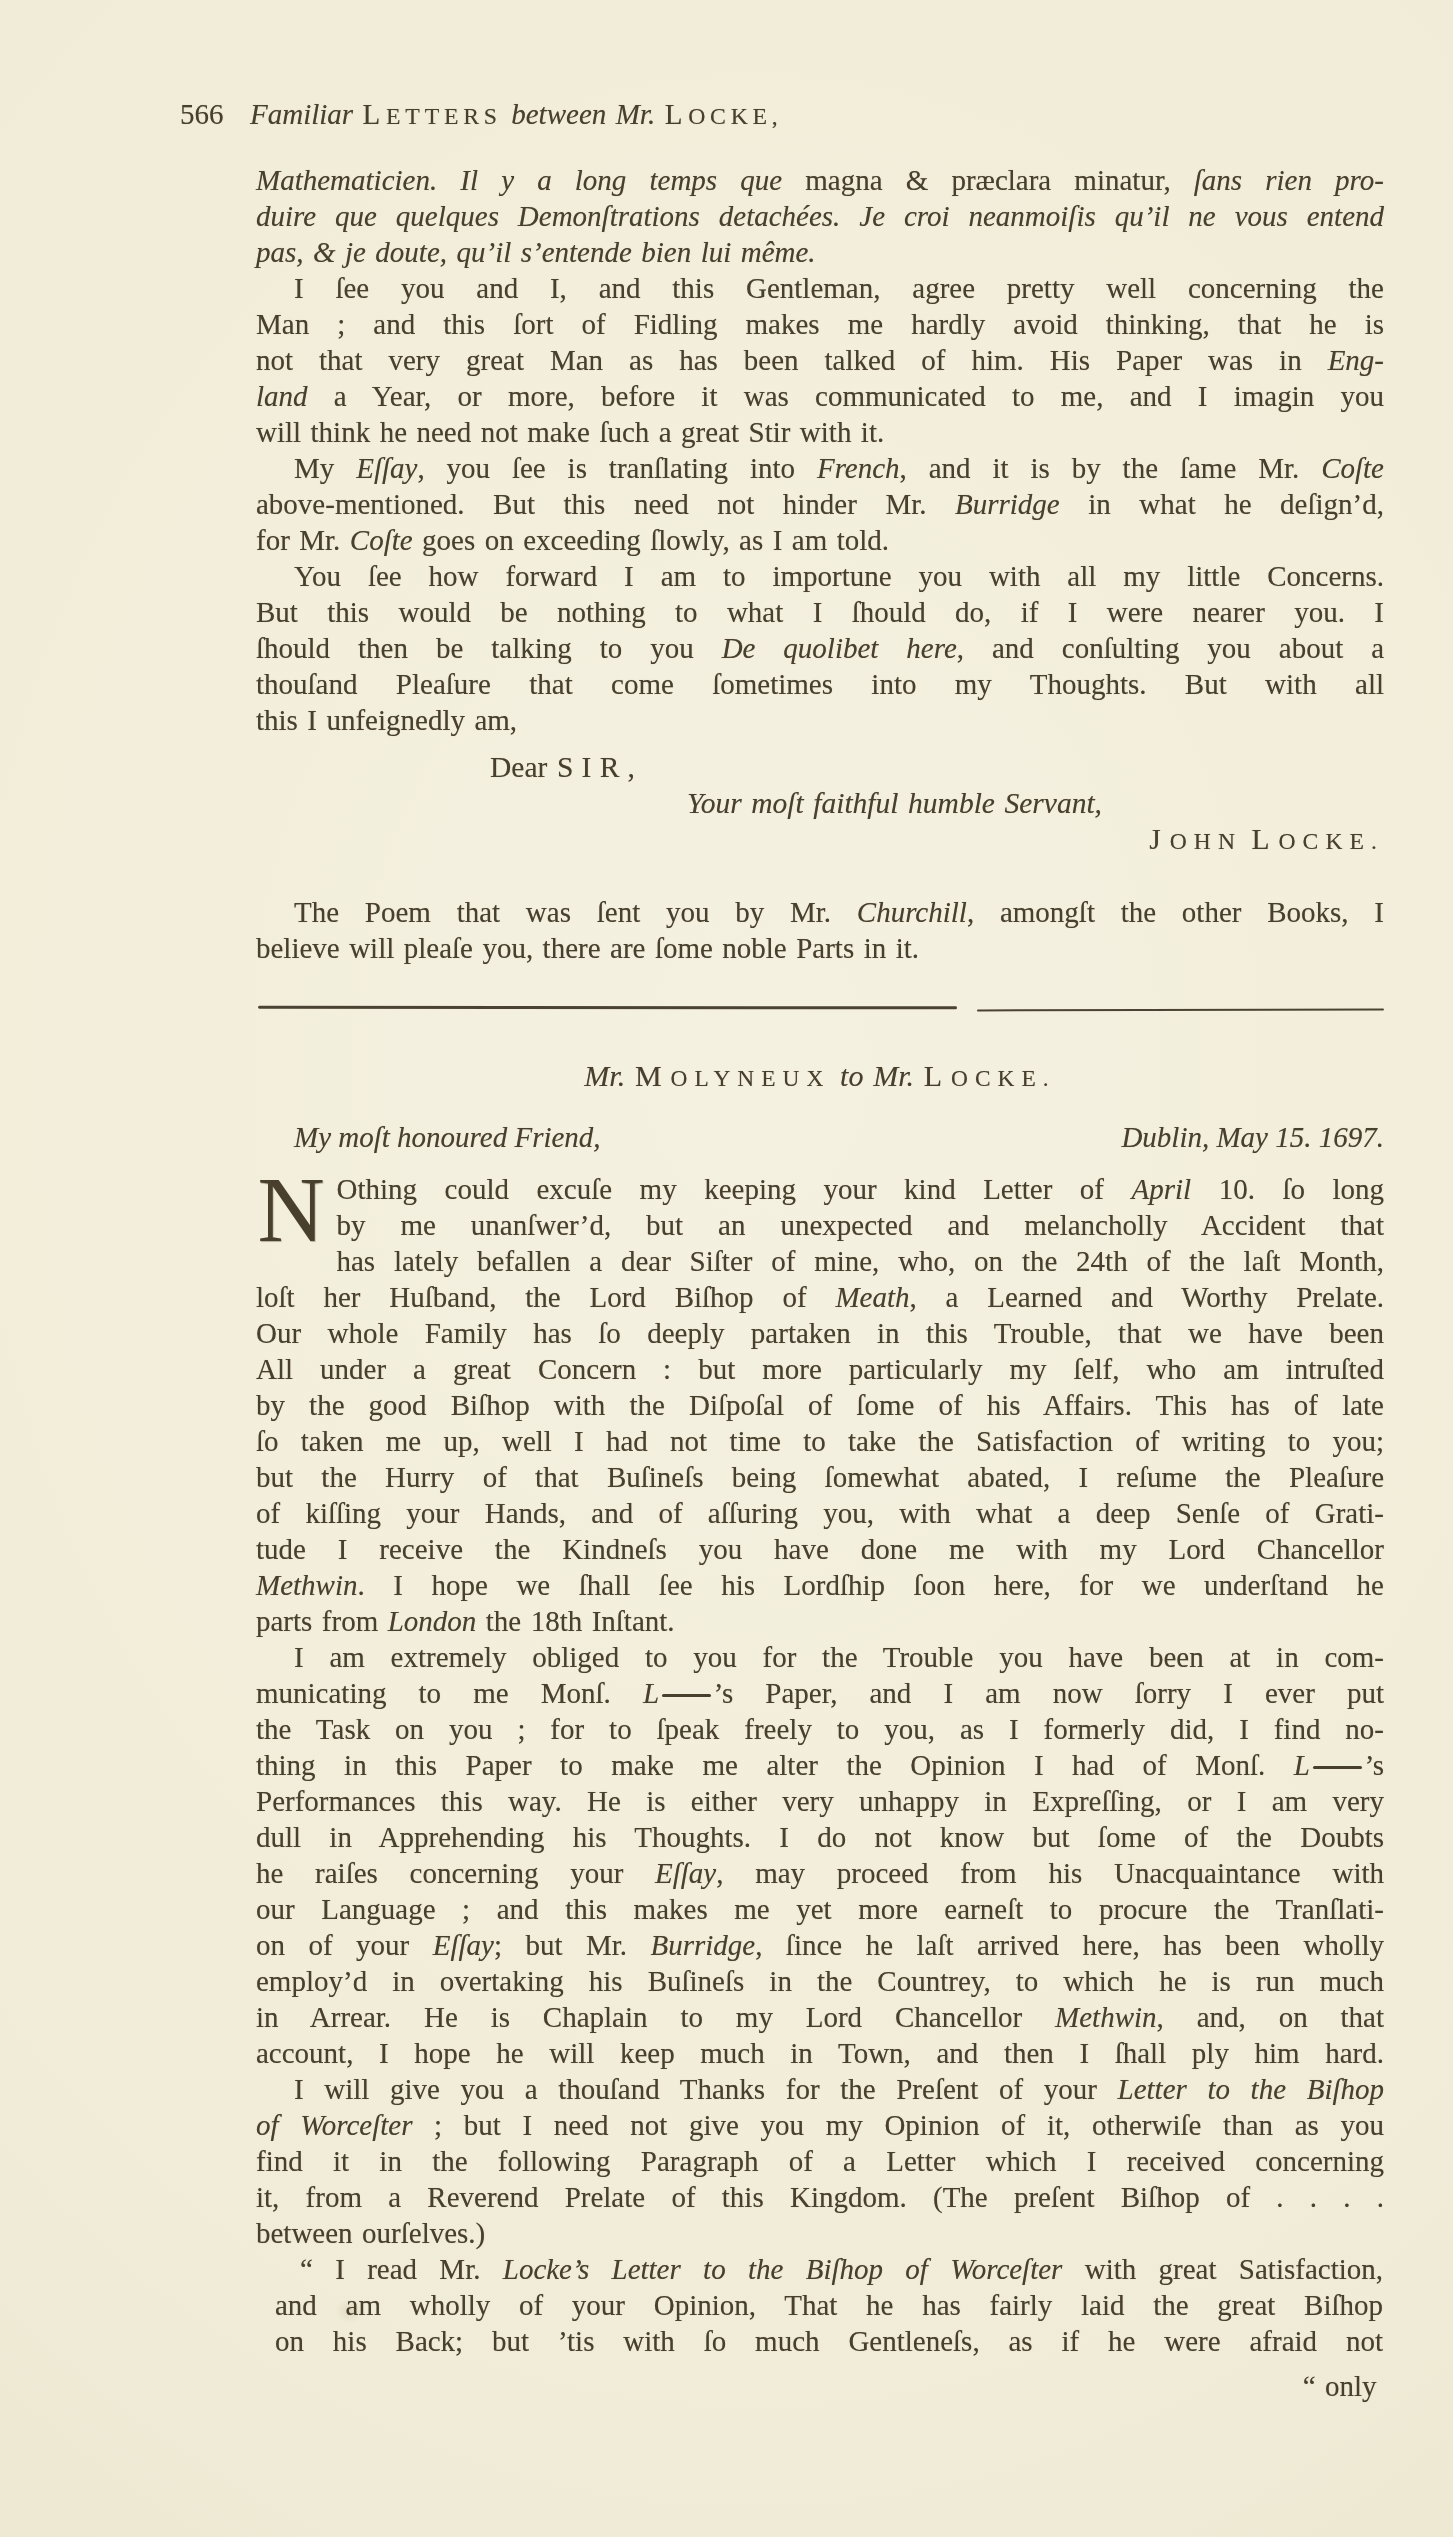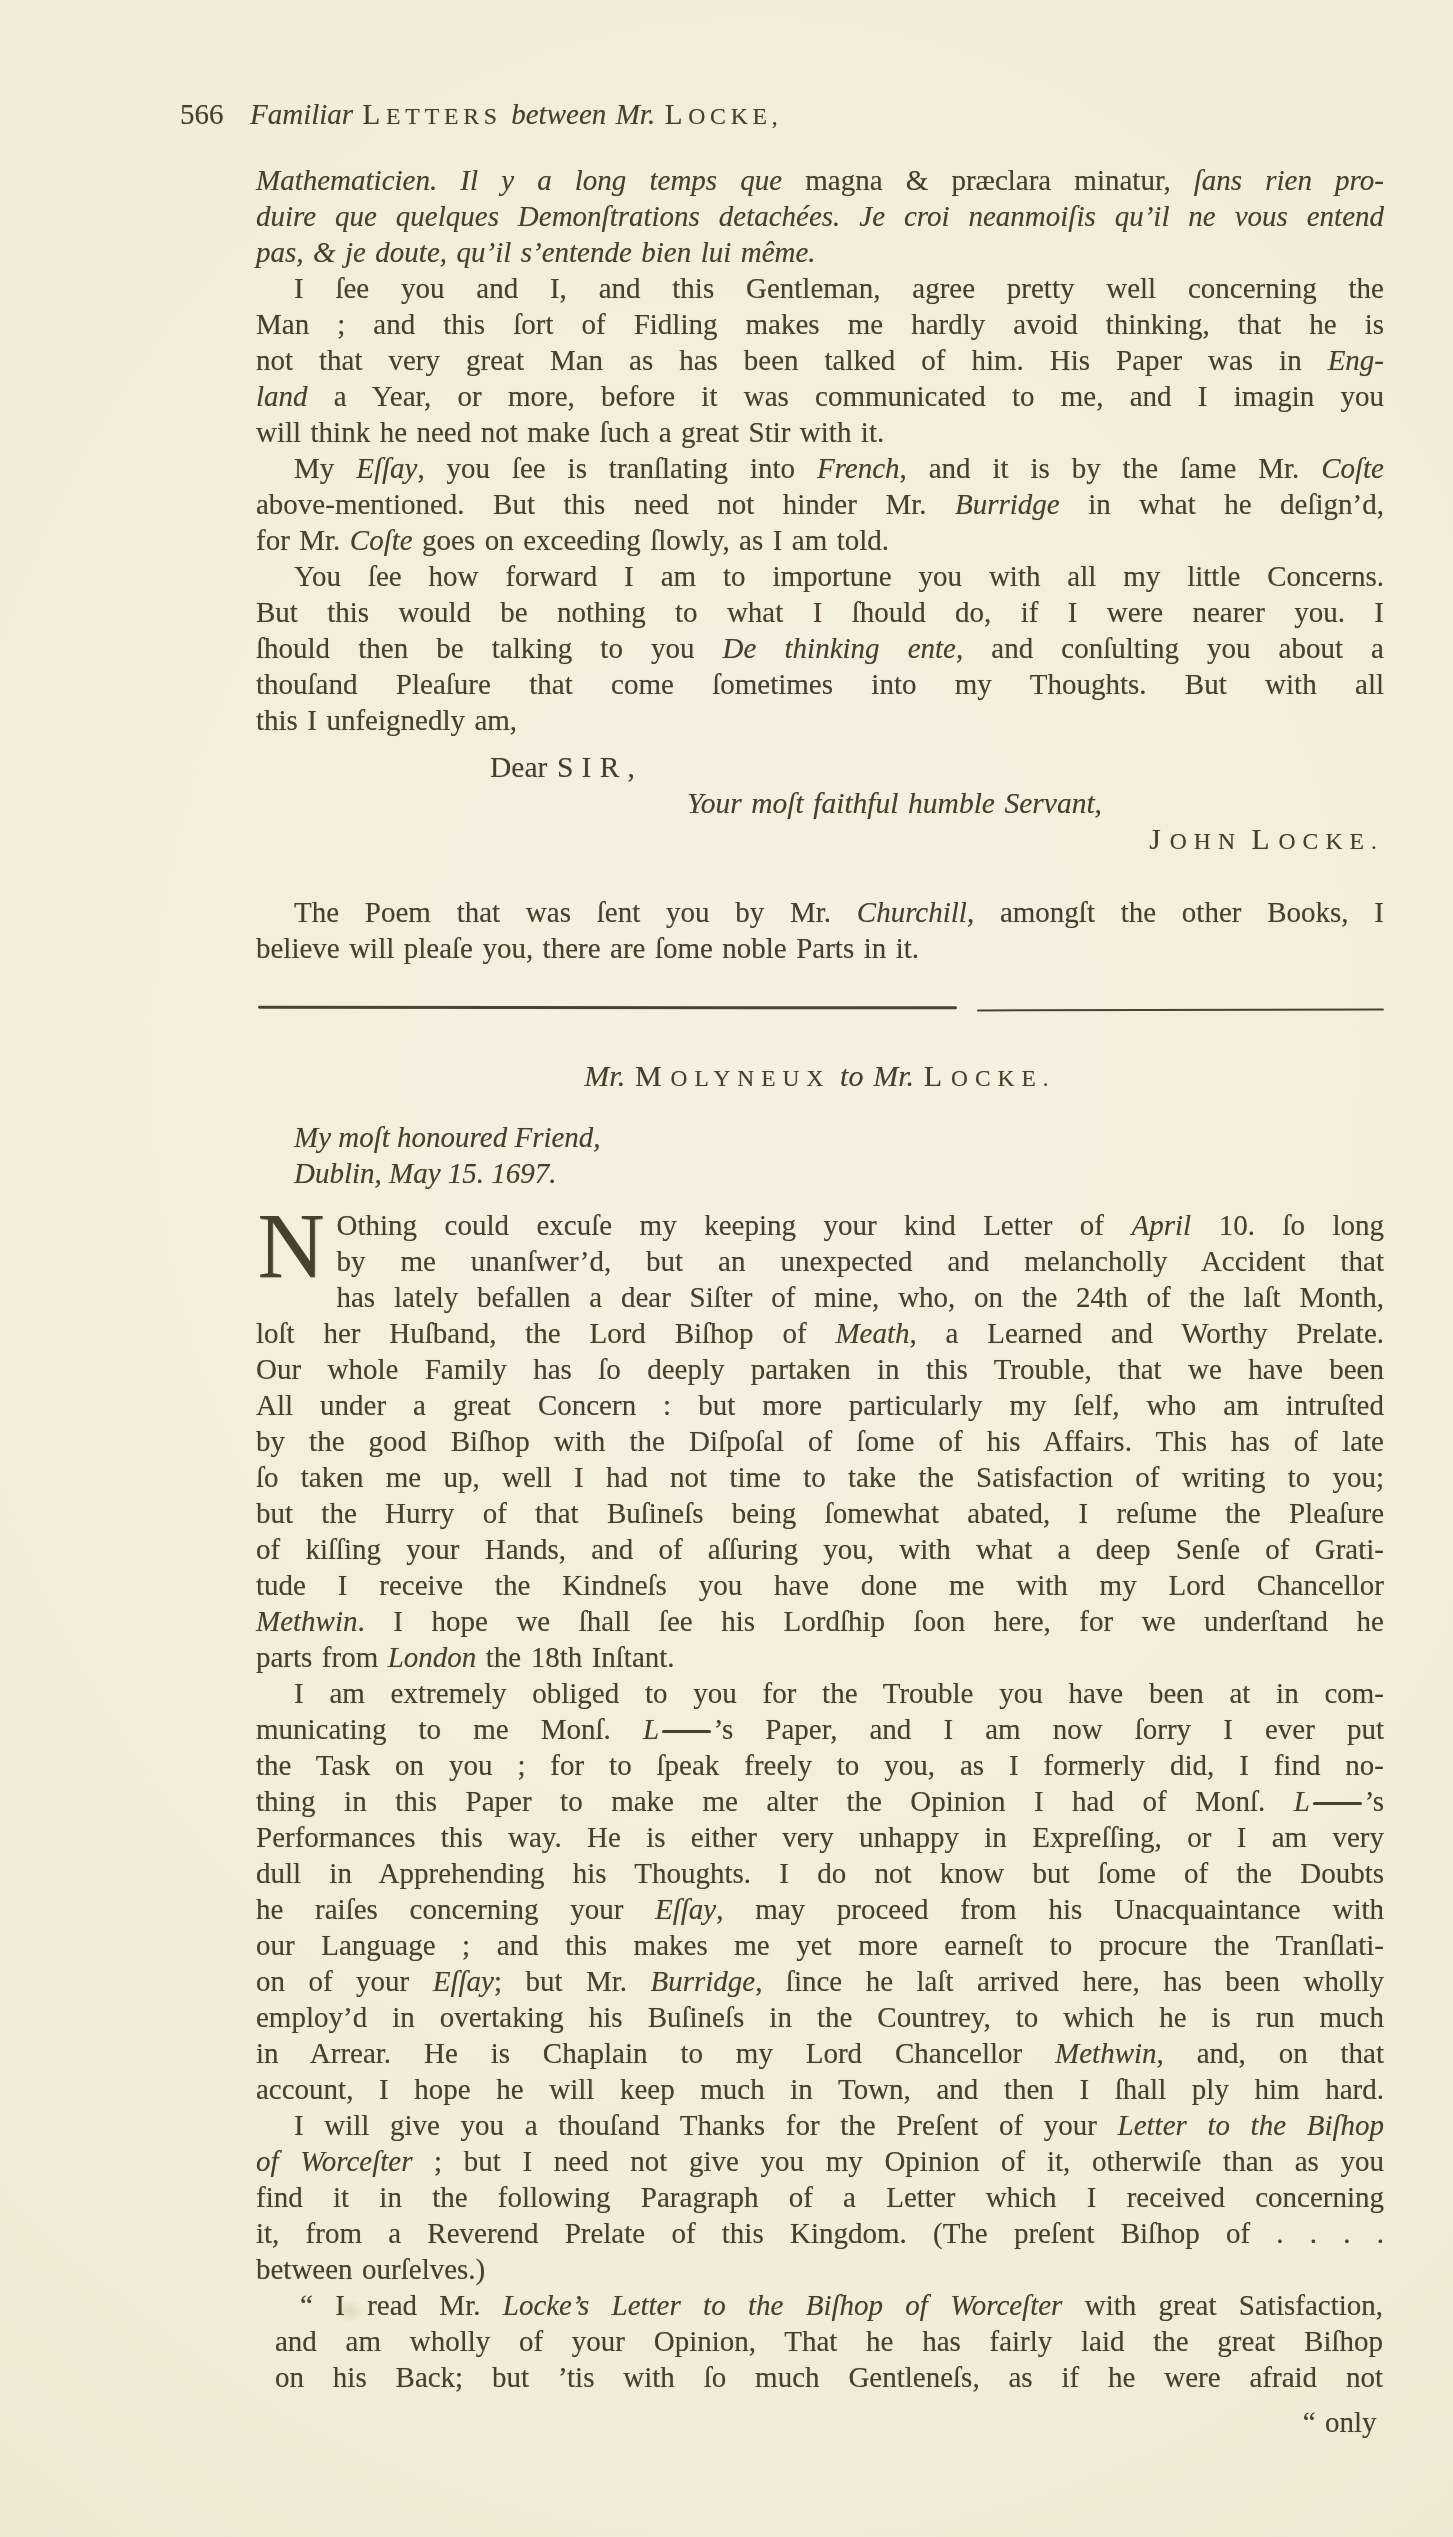--- a/index.html
+++ b/index.html
@@ -48,21 +48,20 @@
 
   [data-name="letter-heading"]{text-align:center;margin:34px 0 25px;}
   [data-name="letter-heading"] .ln{font-size:30px;margin-top:45px;}
   [data-name="letter-heading"] .c{letter-spacing:.3em;}
   [data-name="letter-heading"] .s{font-size:.78em;}
 
   [data-name="salutation-row"]{
     display:flex;justify-content:space-between;align-items:baseline;
     padding-left:38px;margin-bottom:16px;font-size:29px;line-height:36px;
     text-shadow:0 0 0.7px rgba(72,63,45,.45);
-    flex-direction:column;
   }
 
   [data-name="opening-paragraph"] .dropcap{
     float:left;font-size:93px;line-height:74px;height:72px;
     margin:1.5px 11.8px 0 1.5px;text-shadow:0.7px 0.7px 0.7px rgba(72,63,45,.35);
   }
 
   [data-name="quote-paragraph"]{padding-left:19px;width:1108px;}
   [data-name="quote-paragraph"] .ln.ind{text-indent:25px;}
 
@@ -94,21 +93,21 @@
         <div class="ln" data-name="text-line"><span>will think he need not make ſuch a great Stir with it.</span></div>
       </div>
       <div class="blk para" data-name="essay-paragraph">
         <div class="ln ind fill" data-name="text-line"><span>My </span><span class="it">Eſſay</span><span>, you ſee is tranſlating into </span><span class="it">French</span><span>, and it is by the ſame Mr. </span><span class="it">Coſte</span></div>
         <div class="ln fill" data-name="text-line"><span>above-mentioned.  But this need not hinder Mr. </span><span class="it">Burridge</span><span> in what he deſign’d,</span></div>
         <div class="ln" data-name="text-line"><span>for Mr. </span><span class="it">Coſte</span><span> goes on exceeding ſlowly, as I am told.</span></div>
       </div>
       <div class="blk para" data-name="concerns-paragraph">
         <div class="ln ind fill" data-name="text-line"><span>You ſee how forward I am to importune you with all my little Concerns.</span></div>
         <div class="ln fill" data-name="text-line"><span>But this would be nothing to what I ſhould do, if I were nearer you.  I</span></div>
-        <div class="ln fill" data-name="text-line"><span>ſhould then be talking to you </span><span class="it">De thinking ente</span><span>, and conſulting you about a</span></div>
+        <div class="ln fill" data-name="text-line"><span>ſhould then be talking to you </span><span class="it">De quolibet here</span><span>, and conſulting you about a</span></div>
         <div class="ln fill" data-name="text-line"><span>thouſand Pleaſure that come ſometimes into my Thoughts.  But with all</span></div>
         <div class="ln" data-name="text-line"><span>this I unfeignedly am,</span></div>
       </div>
       <div class="blk line" data-name="valediction">
         <div class="ln" data-name="text-line"><span>Dear </span><span class="c">SIR</span><span>,</span></div>
       </div>
       <div class="blk line" data-name="servant-line">
         <div class="ln" data-name="text-line"><span class="it">Your moſt faithful humble Servant,</span></div>
       </div>
       <div class="blk line" data-name="signature">

